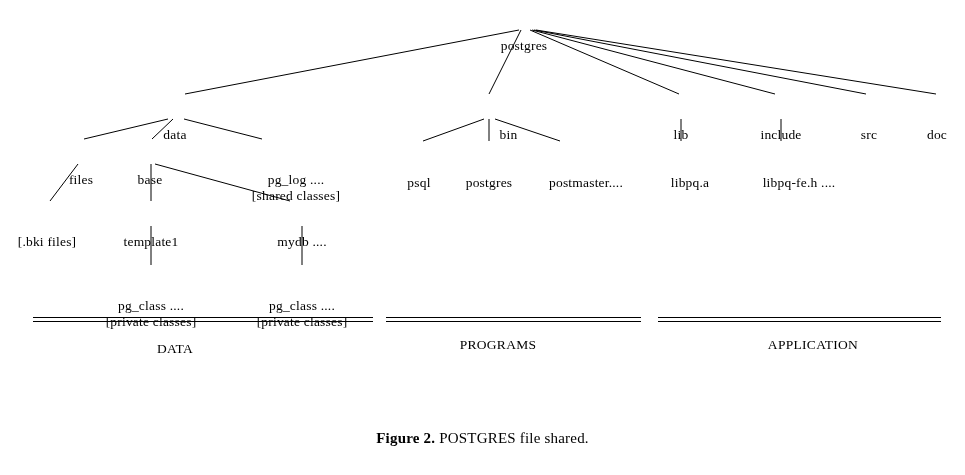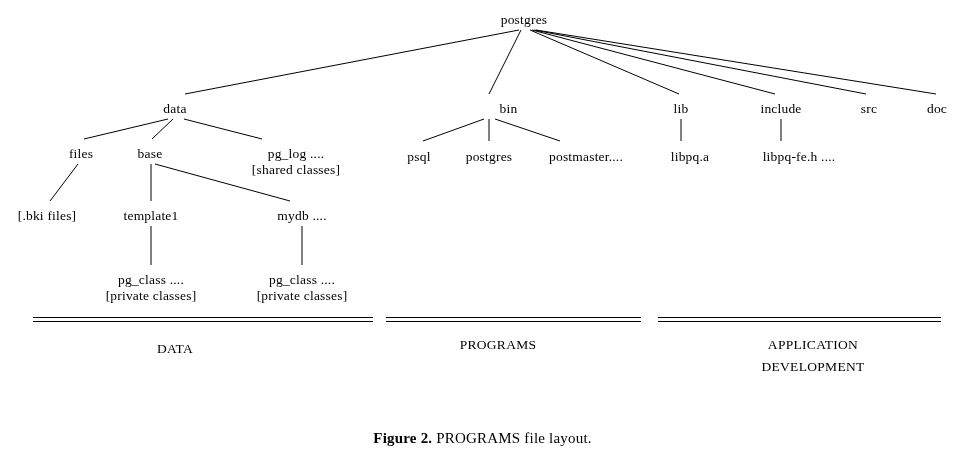--- a/index.html
+++ b/index.html
@@ -25,20 +25,21 @@
     pointer-events: none;
   }
   .node {
     position: absolute;
     transform: translateX(-50%);
     white-space: nowrap;
     font-size: 13.5px;
     line-height: 16px;
     text-align: center;
     letter-spacing: 0.2px;
+    margin-top: 26px;
   }
   .node .l2 {
     display: block;
   }
   .rule {
     position: absolute;
     border-top: 1.2px solid #000;
     border-bottom: 1.2px solid #000;
     height: 3px;
     box-sizing: content-box;
@@ -122,22 +123,21 @@
       <div class="section-label" style="left: 175px; top: 338px;">
         <span>DATA</span>
       </div>
       <div class="rule" style="left: 386px; top: 317px; width: 255px;"></div>
       <div class="section-label" style="left: 498px; top: 334px;">
         <span>PROGRAMS</span>
       </div>
       <div class="rule" style="left: 658px; top: 317px; width: 283px;"></div>
       <div class="section-label" style="left: 813px; top: 334px;">
         <span>APPLICATION</span>
-        <span>DEVELOPMENT</span>
       </div>
     </div>
 
   <div class="caption" style="top:430px;">
     <b>Figure 2.</b>
-    <span>PROGRAMS file layout.</span>
+    <span>POSTGRES file shared.</span>
   </div>
 
 </div>
 
 </body></html>

